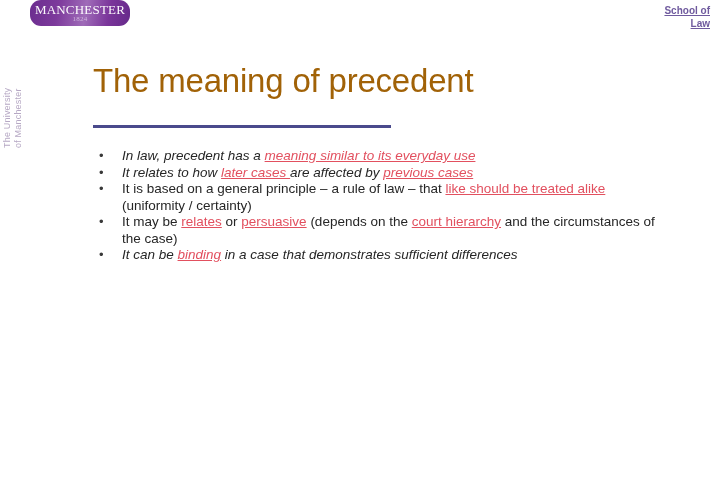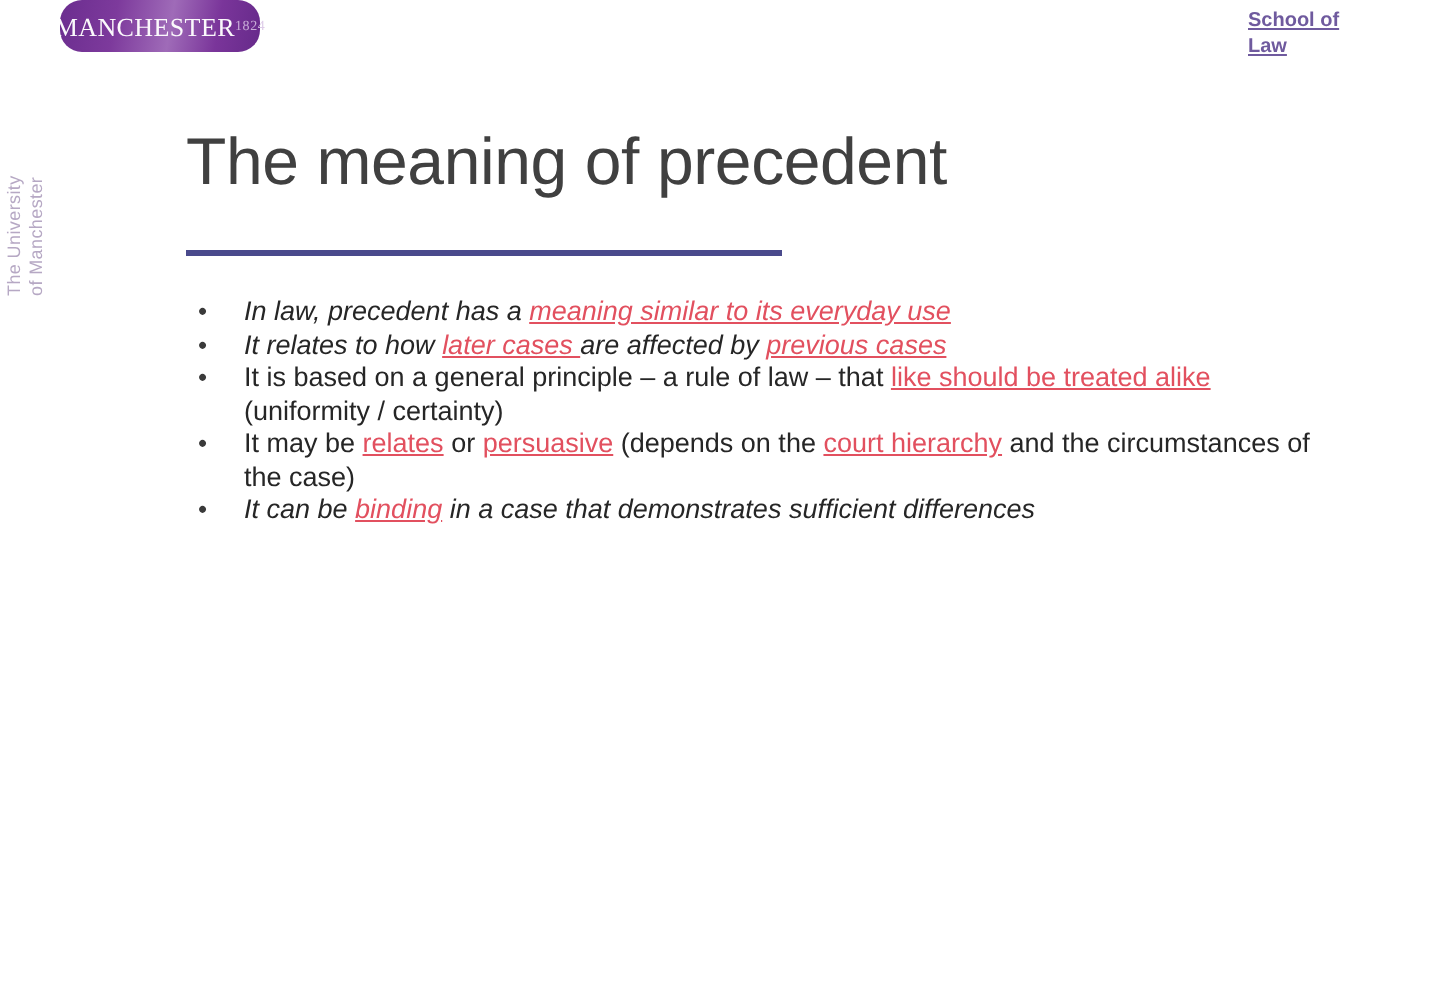--- a/index.html
+++ b/index.html
@@ -21,21 +21,21 @@
 
   
   .logo-block {
     position: absolute;
     left: 30px;
     top: 0px;
     width: 100px;
     height: 26px;
     background: linear-gradient(100deg, #6b2d8f 0%, #7d3a9c 28%, #9f6bb8 55%, #7a359a 78%, #662a8a 100%);
     display: flex;
-    flex-direction: row;
+    flex-direction: column;
     align-items: center;
     justify-content: center;
     line-height: 1;
     border-radius: 11px;
   }
   .logo-word {
     font-family: "Liberation Serif", serif;
     color: #ffffff;
     font-size: 13px;
     letter-spacing: 0.2px;
@@ -69,37 +69,37 @@
     letter-spacing: 0.2px;
   }
   .vertical-mark span { display: block; }
 
   
   .school-mark {
     position: absolute;
     right: 10px;
     top: 4px;
     width: 86px;
-    text-align: left;
+    text-align: right;
     color: #6f5a9e;
     font-size: 10px;
     font-weight: bold;
     line-height: 13px;
   }
   .school-mark span {
     display: block;
     text-decoration: underline;
   }
 
   
   .title {
     position: absolute;
     left: 93px;
     top: 62px;
-    color: #404040;
+    color: #a16207;
     font-size: 33px;
     font-weight: normal;
     letter-spacing: -0.2px;
     white-space: nowrap;
   }
   .title-rule {
     position: absolute;
     left: 93px;
     top: 125px;
     width: 298px;

